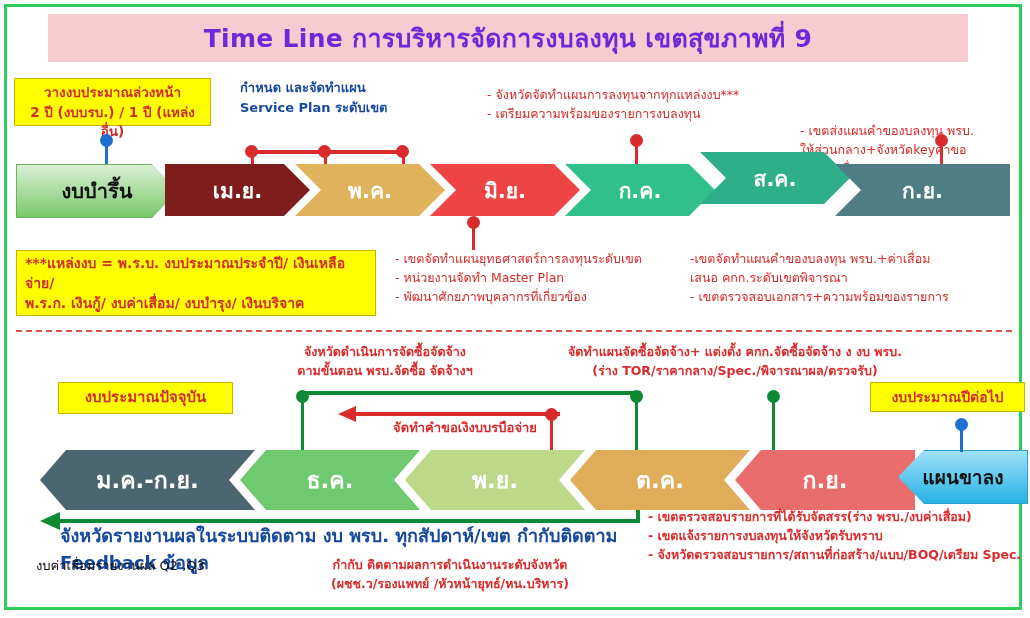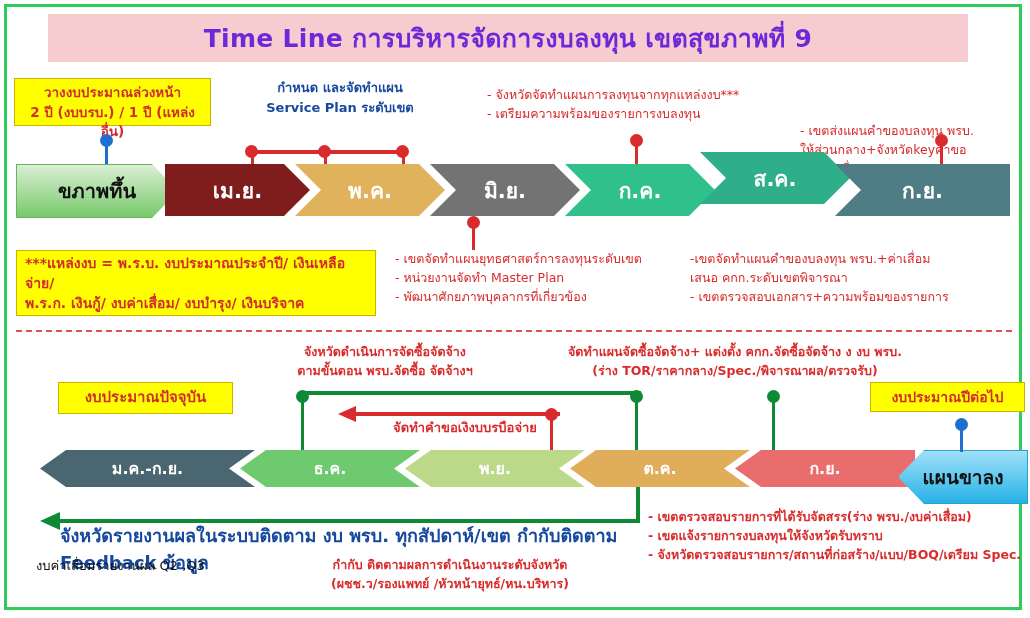--- a/index.html
+++ b/index.html
@@ -56,22 +56,22 @@
   .rightlabel{
     position:absolute;height:52px;display:flex;align-items:center;justify-content:center;
     font-size:19px;font-weight:bold;color:#111;
     background:linear-gradient(180deg,#9fe0f7,#27b2e6);
     clip-path:polygon(26px 0, 100% 0, 100% 100%, 26px 100%, 0 50%);
     border:1px solid #2a9fd0;
   }
 
   
   .chevl{
-    position:absolute;height:37px;display:flex;align-items:center;justify-content:center;
-    color:#ffffff;font-size:16px;font-weight:bold;
+    position:absolute;height:60px;display:flex;align-items:center;justify-content:center;
+    color:#ffffff;font-size:23px;font-weight:bold;
     clip-path:polygon(26px 0, 100% 0, calc(100% - 26px) 50%, 100% 100%, 26px 100%, 0 50%);
   }
   .chevl.firstl{clip-path:polygon(26px 0, 100% 0, calc(100% - 26px) 50%, 100% 100%, 26px 100%, 0 50%);}
   .chevl.endl{clip-path:polygon(26px 0, 100% 0, 100% 50%, 100% 100%, 26px 100%, 0 50%);}
 
   
   .stem{position:absolute;background:#d92b2b;width:3px;}
   .stem.green{background:#0e8a35;}
   .dot{position:absolute;width:13px;height:13px;border-radius:50%;background:#d92b2b;}
   .dot.blue{background:#1f6fd0;}
@@ -90,21 +90,21 @@
 
 <div class="frame"></div>
 
 <div class="title-band">
   <div class="t">Time Line การบริหารจัดการงบลงทุน เขตสุขภาพที่ 9</div>
 </div>
 
 <div class="yellowbox" style="left:14px;top:78px;width:197px;height:48px;white-space:pre-line;">วางงบประมาณล่วงหน้า
 2 ปี (งบบรบ.) / 1 ปี (แหล่งอื่น)</div>
 
-<div class="bluetext" style="left:240px;top:78px;width:200px;text-align:center;white-space:pre-line;color:#15489e;">กำหนด และจัดทำแผน
+<div class="bluetext" style="left:240px;top:78px;width:200px;text-align:left;white-space:pre-line;color:#15489e;">กำหนด และจัดทำแผน
 Service Plan ระดับเขต</div>
 
 <div class="redtext" style="left:487px;top:86px;width:320px;white-space:pre-line;">- จังหวัดจัดทำแผนการลงทุนจากทุกแหล่งงบ***
 - เตรียมความพร้อมของรายการงบลงทุน</div>
 
 <div class="redtext" style="left:800px;top:74px;width:225px;white-space:pre-line;margin-top:48px;">- เขตส่งแผนคำของบลงทุน พรบ.
 ให้ส่วนกลาง+จังหวัดkeyคำขอ
 - งบค่าเสื่อมเสนอ อปสข.</div>
 
 <div class="dot blue" style="left:100px;top:134px;"></div>
@@ -117,25 +117,25 @@
 <div class="stem" style="left:251px;top:152px;height:26px;"></div>
 <div class="stem" style="left:324px;top:152px;height:26px;"></div>
 <div class="stem" style="left:402px;top:152px;height:26px;"></div>
 
 <div class="dot" style="left:630px;top:134px;"></div>
 <div class="stem" style="left:635px;top:142px;height:36px;"></div>
 
 <div class="dot" style="left:935px;top:134px;"></div>
 <div class="stem" style="left:940px;top:142px;height:36px;"></div>
 
-<div class="leftlabel" style="left:16px;top:164px;width:160px;">ขภาพทึ้น</div>
+<div class="leftlabel" style="left:16px;top:164px;width:160px;">งบบำรึ้น</div>
 
 <div class="chev first" style="left:165px;top:164px;width:145px;background:#7f1d1d;">เม.ย.</div>
 <div class="chev" style="left:295px;top:164px;width:150px;background:#e0b25b;">พ.ค.</div>
-<div class="chev" style="left:430px;top:164px;width:150px;background:#737373;">มิ.ย.</div>
+<div class="chev" style="left:430px;top:164px;width:150px;background:#ef4444;">มิ.ย.</div>
 <div class="chev" style="left:565px;top:164px;width:150px;background:#2fc08c;">ก.ค.</div>
 <div class="chev" style="left:700px;top:152px;width:150px;background:#2fae8a;">ส.ค.</div>
 <div class="chev lastr" style="left:835px;top:164px;width:175px;background:#4f7d86;">ก.ย.</div>
 
 <div class="dot" style="left:467px;top:216px;"></div>
 <div class="stem" style="left:472px;top:222px;height:28px;"></div>
 
 <div class="yellowbox" style="left:16px;top:250px;width:360px;height:66px;white-space:pre-line;text-align:left;font-size:14px;display:flex;align-items:center;">***แหล่งงบ = พ.ร.บ. งบประมาณประจำปี/ เงินเหลือจ่าย/
 พ.ร.ก. เงินกู้/ งบค่าเสื่อม/ งบบำรุง/ เงินบริจาค</div>
 

